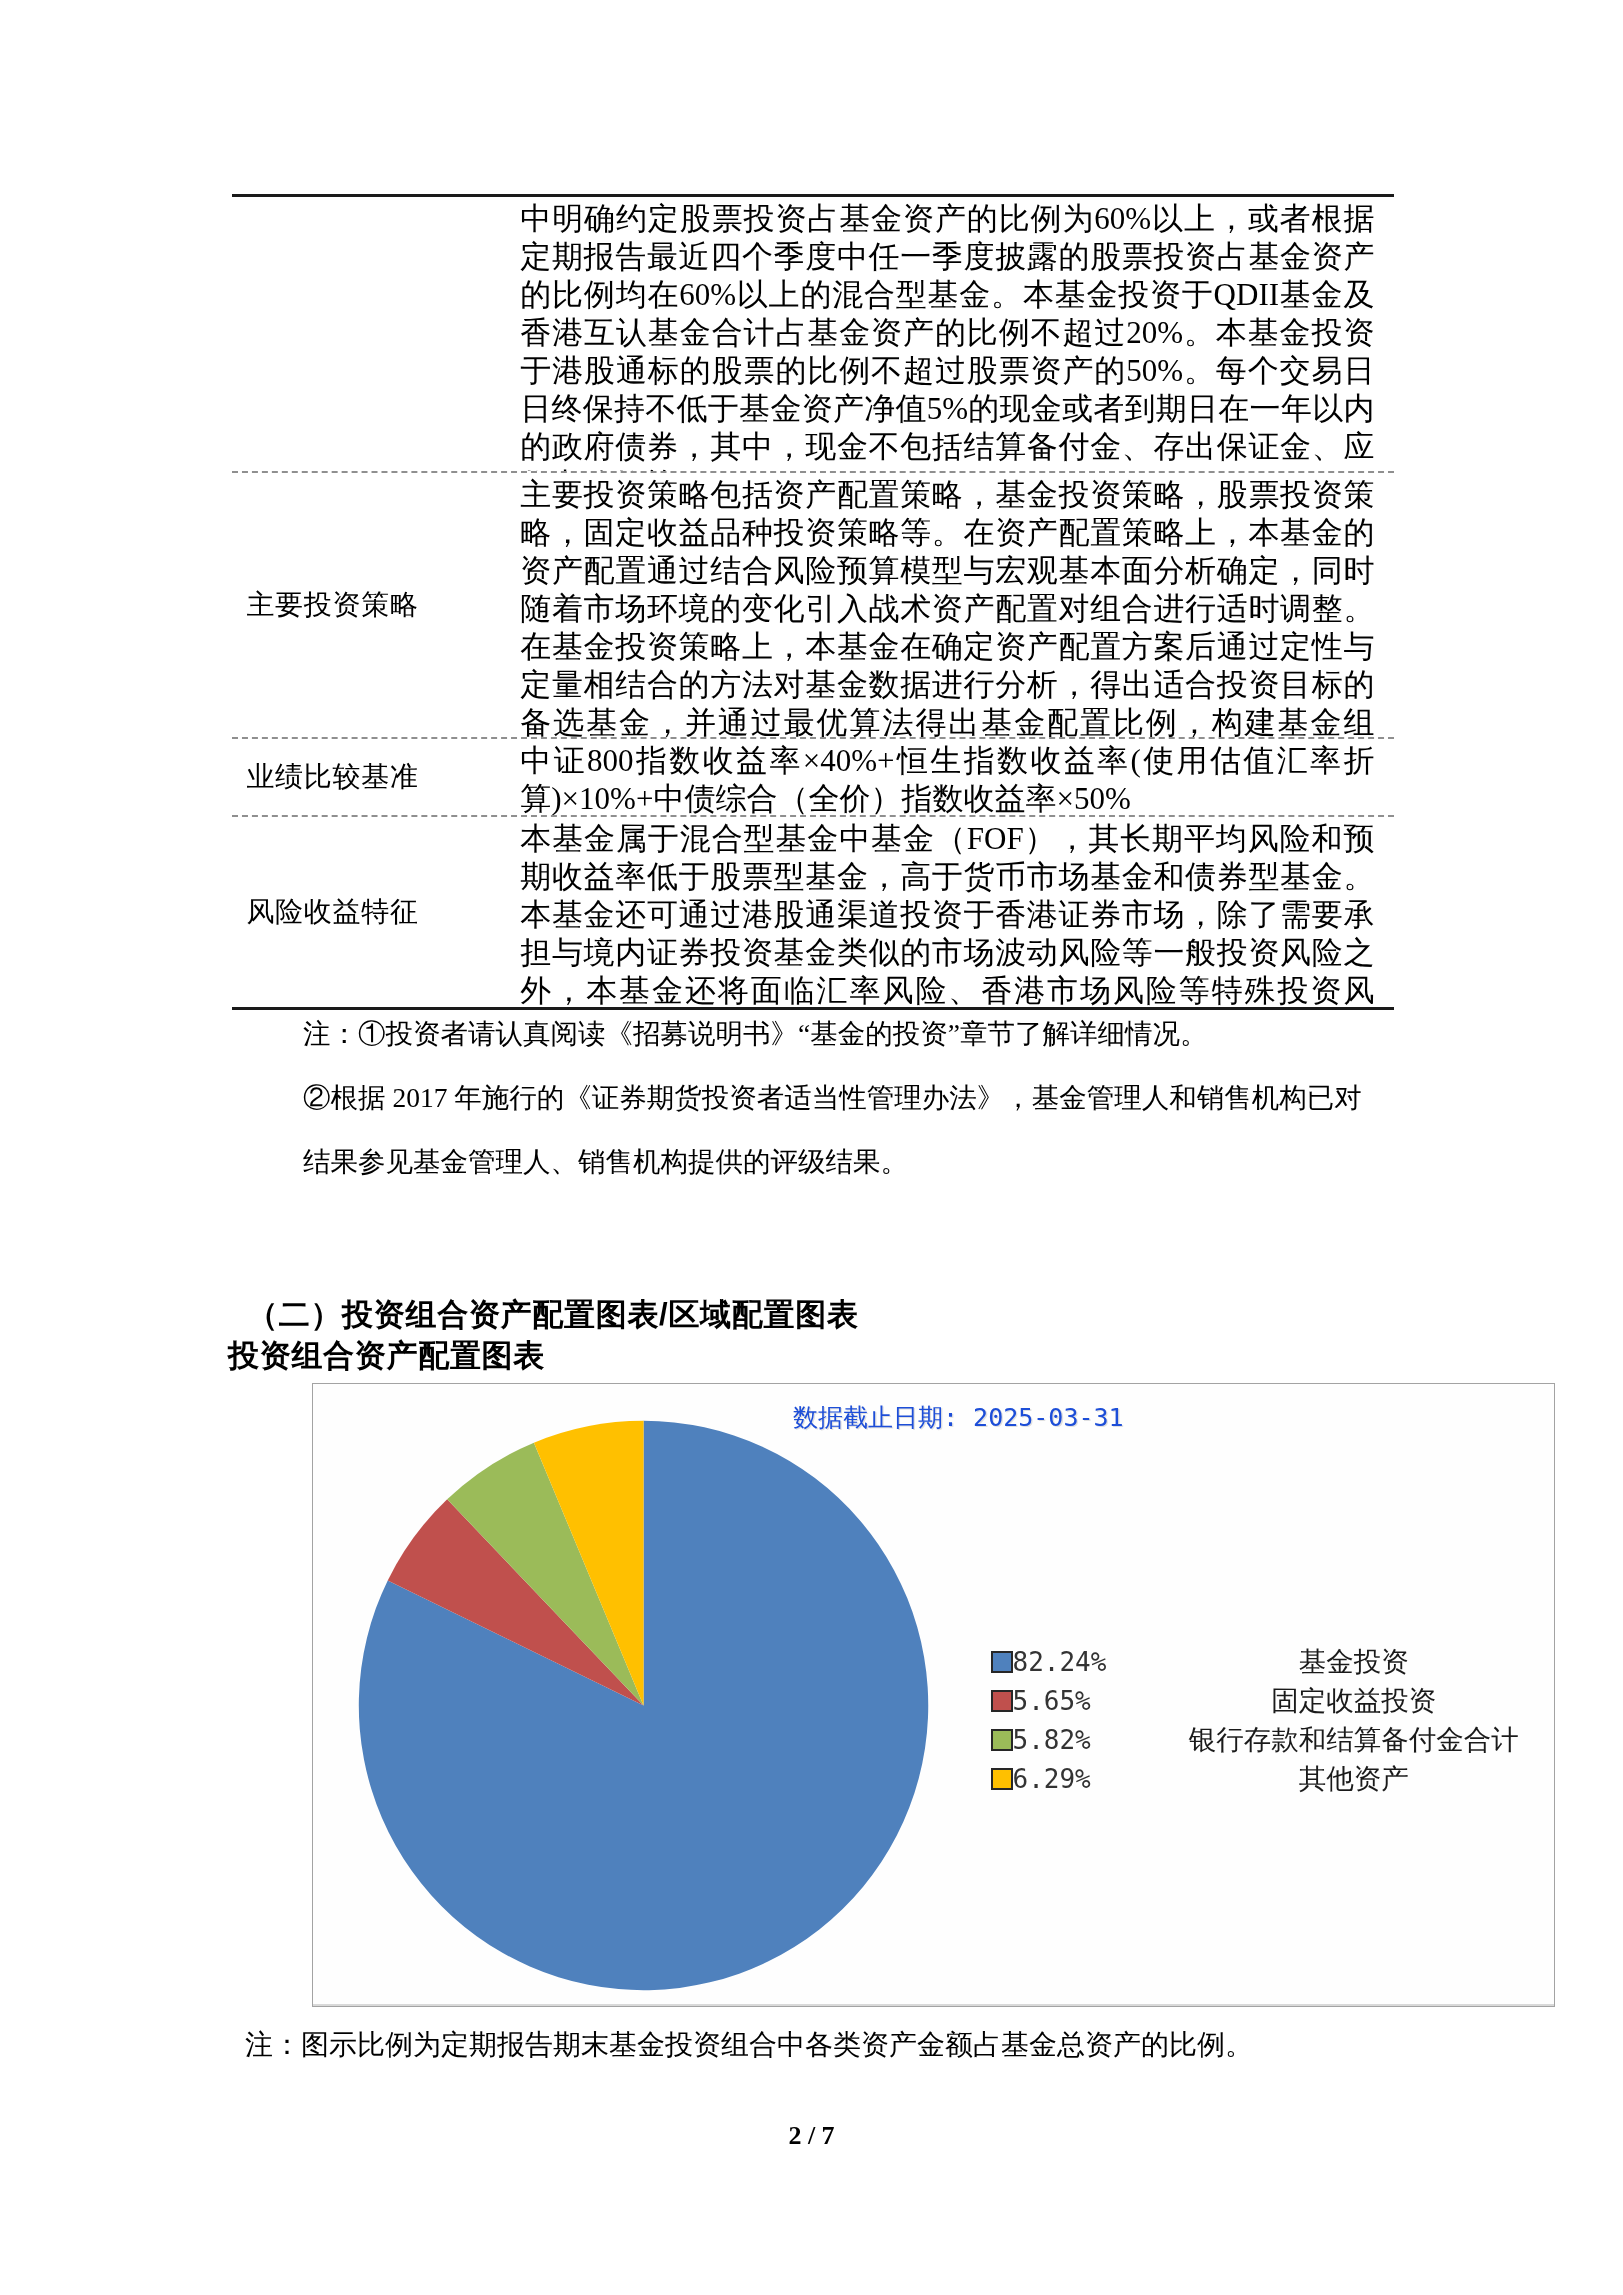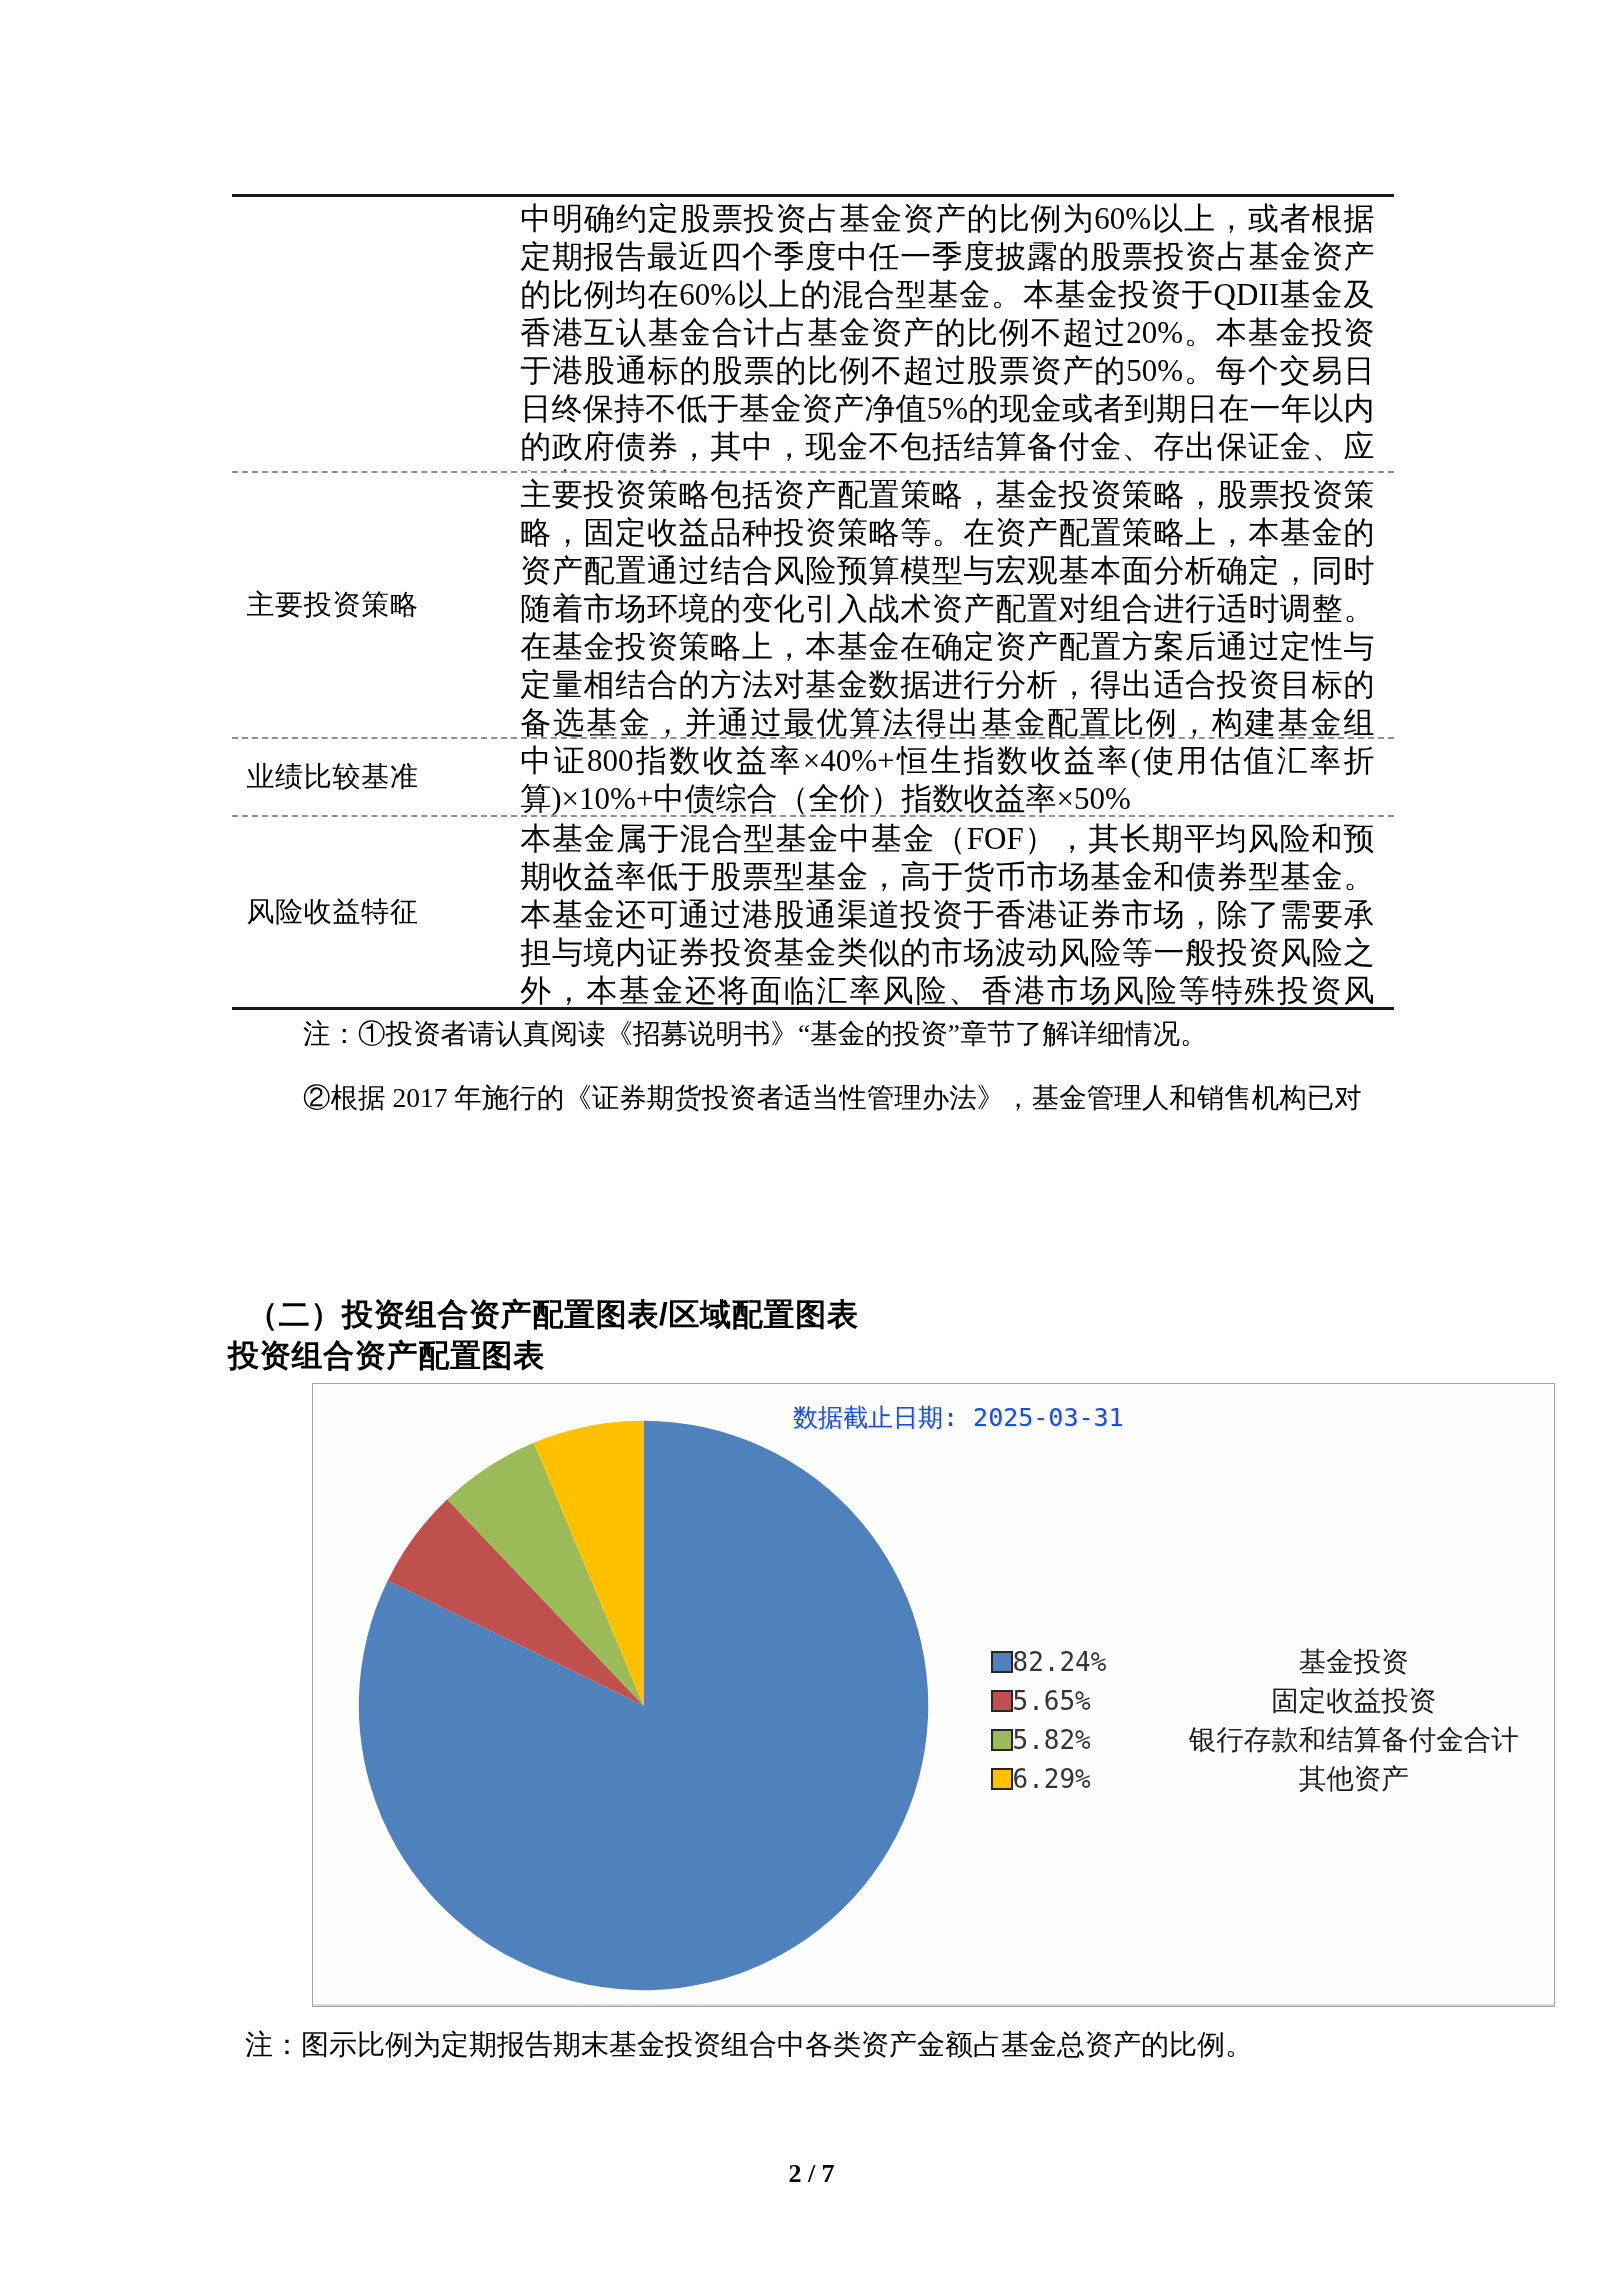--- a/index.html
+++ b/index.html
@@ -69,21 +69,21 @@
     flex:0 0 147px; text-align:left;
     font-family:"DejaVu Sans Mono", monospace; font-size:26px; color:#333;
     white-space:nowrap;
   }
   .lg-label { flex:1; text-align:center; font-size:27.5px; color:#1a1a1a; white-space:nowrap; }
 
   
   .chart-note { position:absolute; left:245px; top:2026px; font-size:28px; white-space:nowrap; }
   .page-num {
     position:absolute; left:0; right:0; top:2121px; text-align:center;
-    font-size:26px; font-weight:bold;margin-top:38px;
+    font-size:26px; font-weight:bold;
   }
 </style>
 </head>
 <body>
 
 <div class="page">
 
   <div class="info-table">
     <div class="t-row row1">
       <div class="t-label"></div>
@@ -99,20 +99,21 @@
     </div>
     <div class="t-row row4">
       <div class="t-label">风险收益特征</div>
       <div class="t-content">本基金属于混合型基金中基金（FOF），其长期平均风险和预期收益率低于股票型基金，高于货币市场基金和债券型基金。本基金还可通过港股通渠道投资于香港证券市场，除了需要承担与境内证券投资基金类似的市场波动风险等一般投资风险之外，本基金还将面临汇率风险、香港市场风险等特殊投资风险。</div>
     </div>
   </div>
 
   <div class="notes">
     <p>注：①投资者请认真阅读《招募说明书》“基金的投资”章节了解详细情况。</p>
     <p>②根据 2017 年施行的《证券期货投资者适当性管理办法》，基金管理人和销售机构已对</p>
+    <p>结果参见基金管理人、销售机构提供的评级结果。</p>
   </div>
 
   <div class="h-section">（二）投资组合资产配置图表/区域配置图表</div>
   <div class="h-sub">投资组合资产配置图表</div>
 
   <div class="chart-panel">
     <svg class="pie-svg" width="1241" height="622" viewBox="0 0 1896 950">
         <path d="M 505 491 L 505.0 56.0 A 435 435 0 1 1 114.2 299.9 Z" fill="#4f81bd"></path>
         <path d="M 505 491 L 114.2 299.9 A 435 435 0 0 1 205.0 176.0 Z" fill="#c0504d"></path>
         <path d="M 505 491 L 205.0 176.0 A 435 435 0 0 1 337.5 89.5 Z" fill="#9bbb59"></path>

